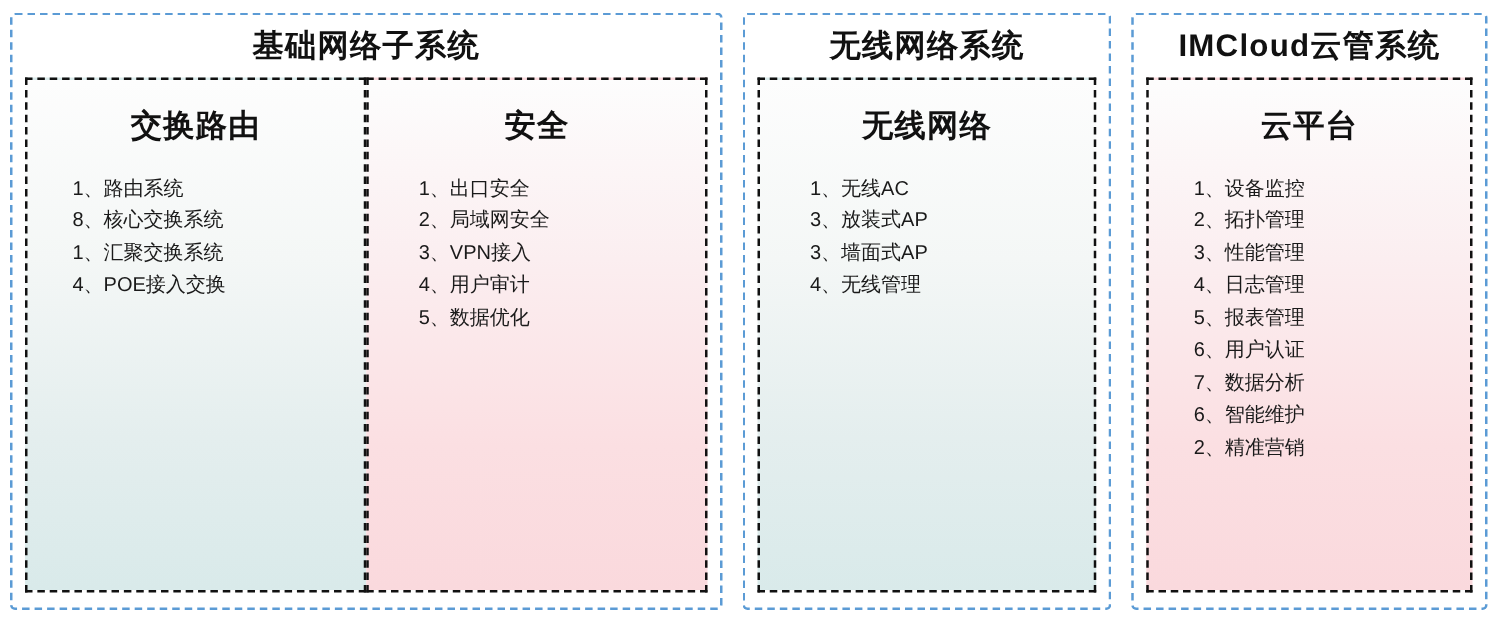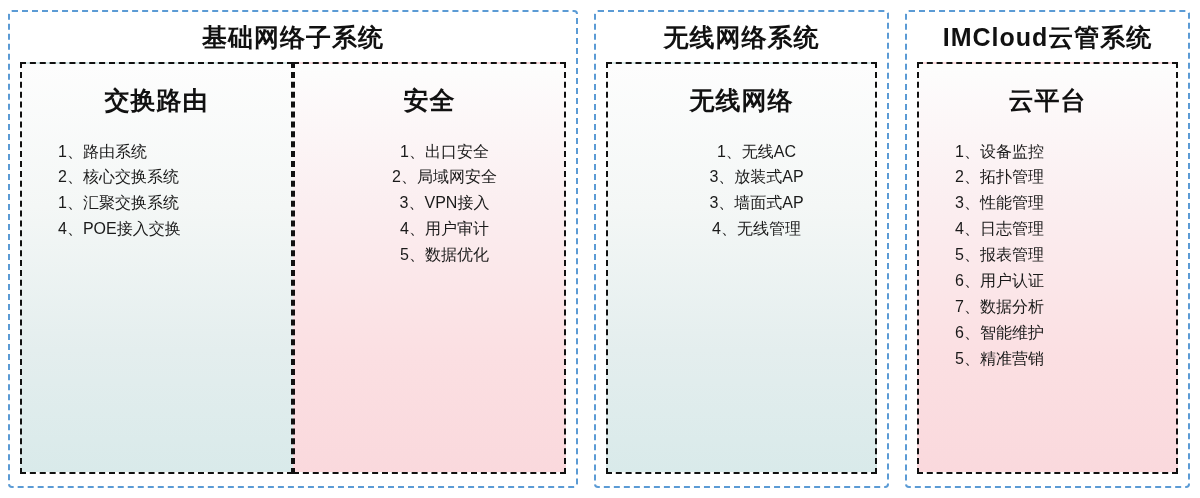--- a/index.html
+++ b/index.html
@@ -87,36 +87,36 @@
     margin: 0;
     padding: 0 0 0 18px;
   }
   .panel-list li {
     font-size: 16px;
     color: #1a1a1a;
     line-height: 1.62;
     white-space: nowrap;
   }
   .list-narrow { padding-left: 26px; }
-  .list-wide { padding-left: 30px; text-align: center; }
+  .list-wide { padding-left: 30px; }
 </style>
 </head>
 <body>
 
 <div class="canvas">
 
   <div class="group group-1">
     <div class="group-title">基础网络子系统</div>
     <div class="group-body">
 
       <div class="panel panel-blue">
         <div class="panel-title">交换路由</div>
         <ul class="panel-list list-narrow">
           <li>1、路由系统</li>
-          <li>2、核心交换系统</li>
+          <li>8、核心交换系统</li>
           <li>1、汇聚交换系统</li>
           <li>4、POE接入交换</li>
         </ul>
       </div>
 
       <div class="panel panel-pink">
         <div class="panel-title">安全</div>
         <ul class="panel-list list-wide">
           <li>1、出口安全</li>
           <li>2、局域网安全</li>
@@ -154,20 +154,20 @@
         <div class="panel-title">云平台</div>
         <ul class="panel-list list-narrow">
           <li>1、设备监控</li>
           <li>2、拓扑管理</li>
           <li>3、性能管理</li>
           <li>4、日志管理</li>
           <li>5、报表管理</li>
           <li>6、用户认证</li>
           <li>7、数据分析</li>
           <li>6、智能维护</li>
-          <li>5、精准营销</li>
+          <li>2、精准营销</li>
         </ul>
       </div>
 
     </div>
   </div>
 
 </div>
 
 </body></html>

